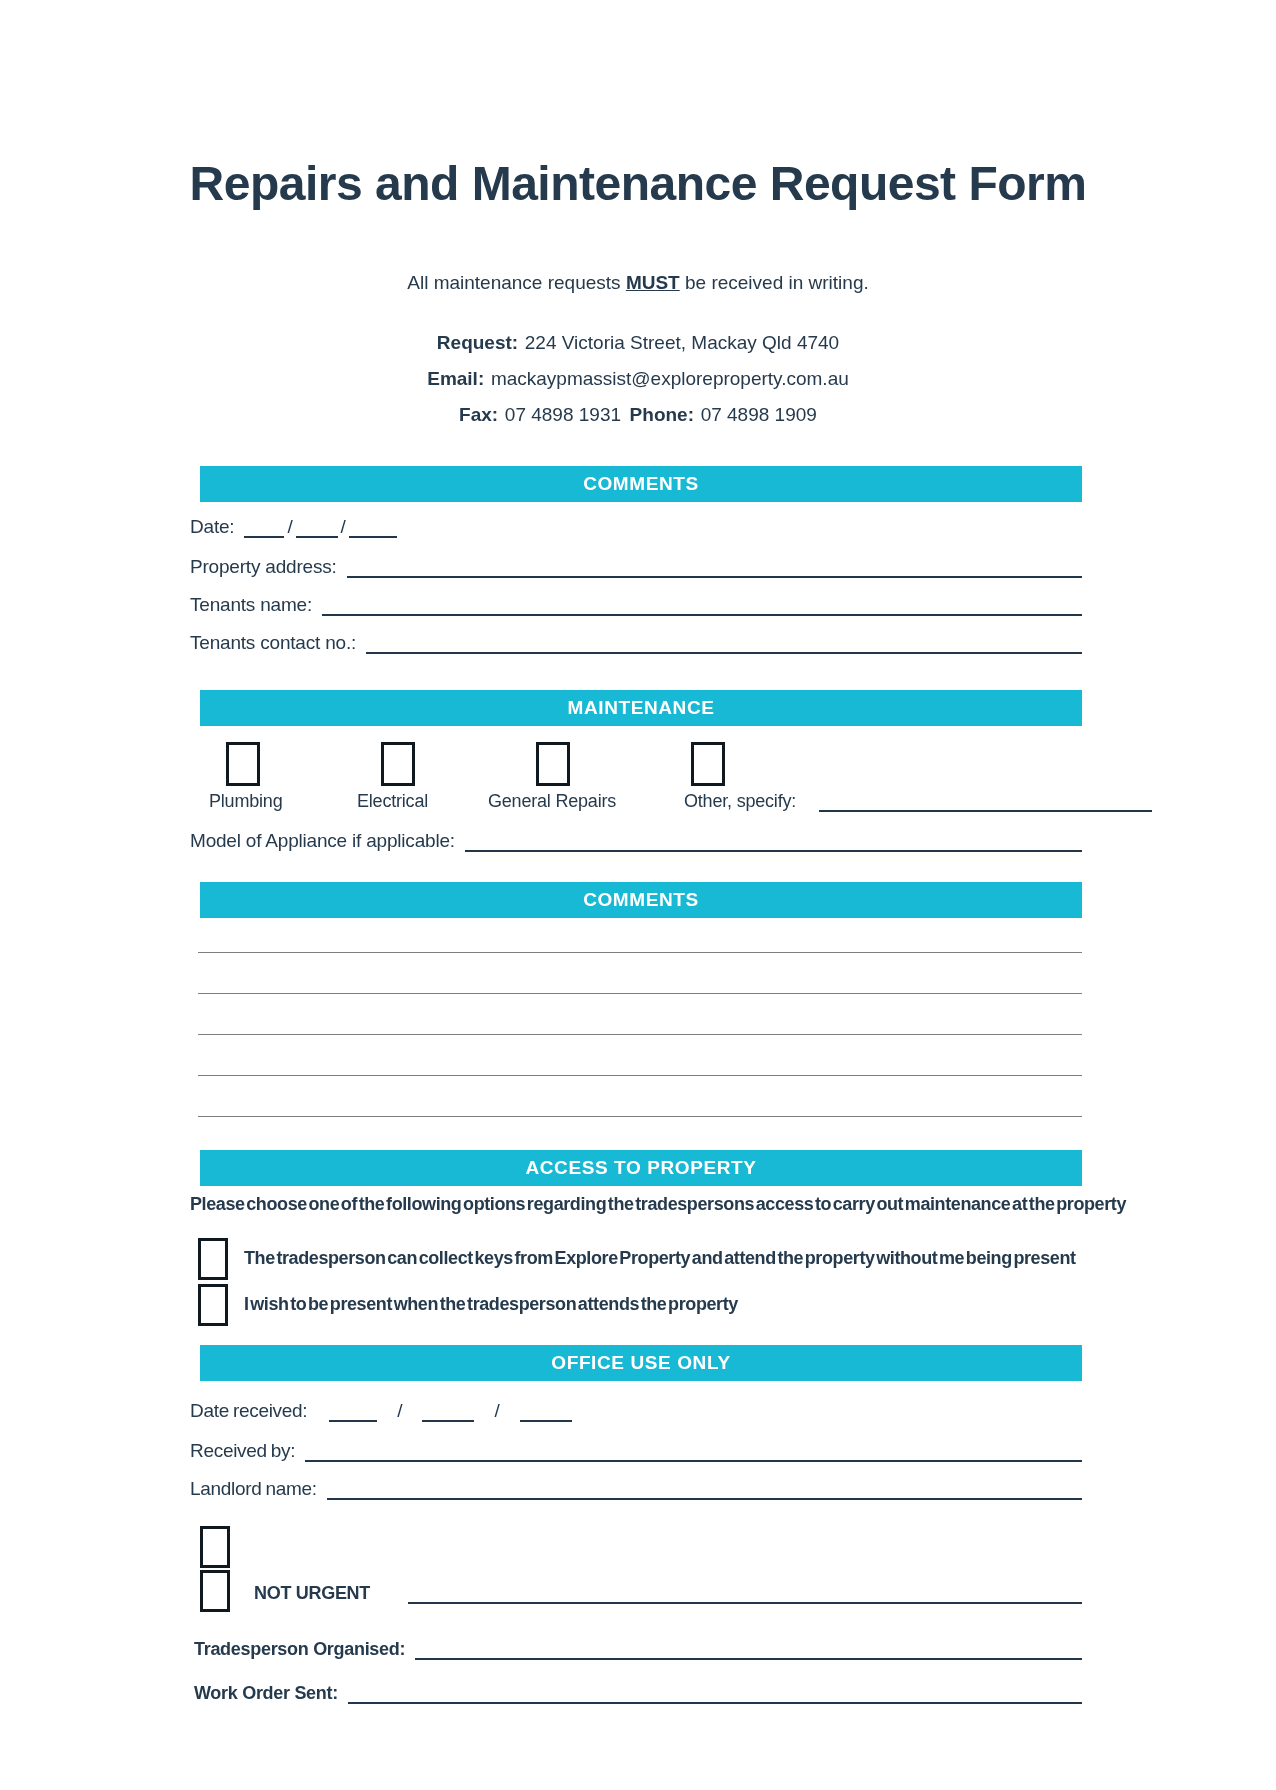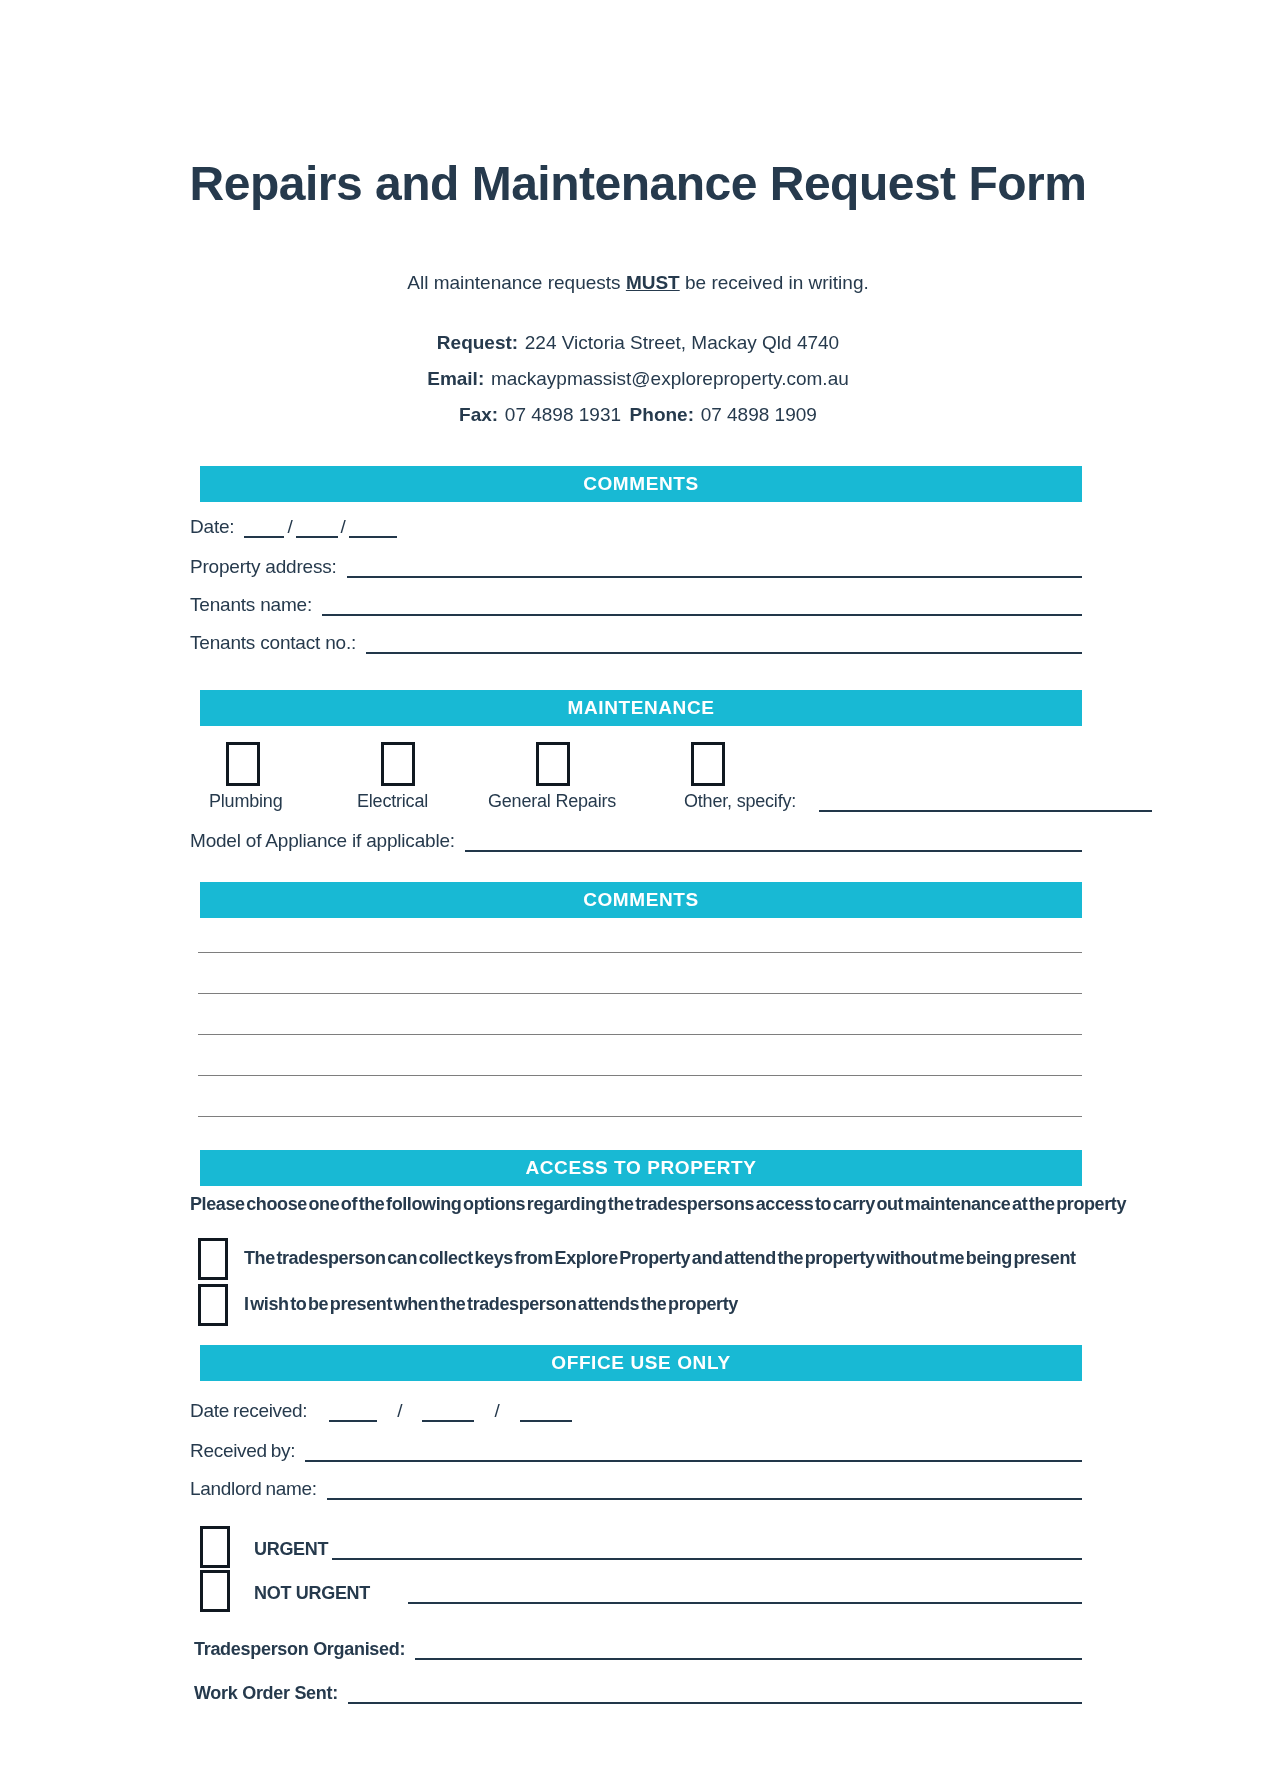--- a/index.html
+++ b/index.html
@@ -152,24 +152,20 @@
     <span class="lbl office-lbl">Received by:</span>
     <span class="fill"></span>
   </div>
 
   <div class="row" style="top:1474px;">
     <span class="lbl office-lbl">Landlord name:</span>
     <span class="fill"></span>
   </div>
 
   <span class="chk-sm" style="top:1526px;left:76px;"></span>
-  <div class="row" style="top:1534px;left:130px;">
-    <span class="lbl urgent-lbl" style="margin-right:4px;">URGENT</span>
-    <span class="fill"></span>
-  </div>
 
   <span class="chk-sm" style="top:1570px;left:76px;"></span>
   <div class="row" style="top:1578px;left:130px;">
     <span class="lbl urgent-lbl">NOT URGENT</span>
     <span class="fill fill-gap"></span>
   </div>
 
   <div class="row" style="top:1634px;left:70px;">
     <span class="lbl urgent-lbl">Tradesperson Organised:</span>
     <span class="fill"></span>

